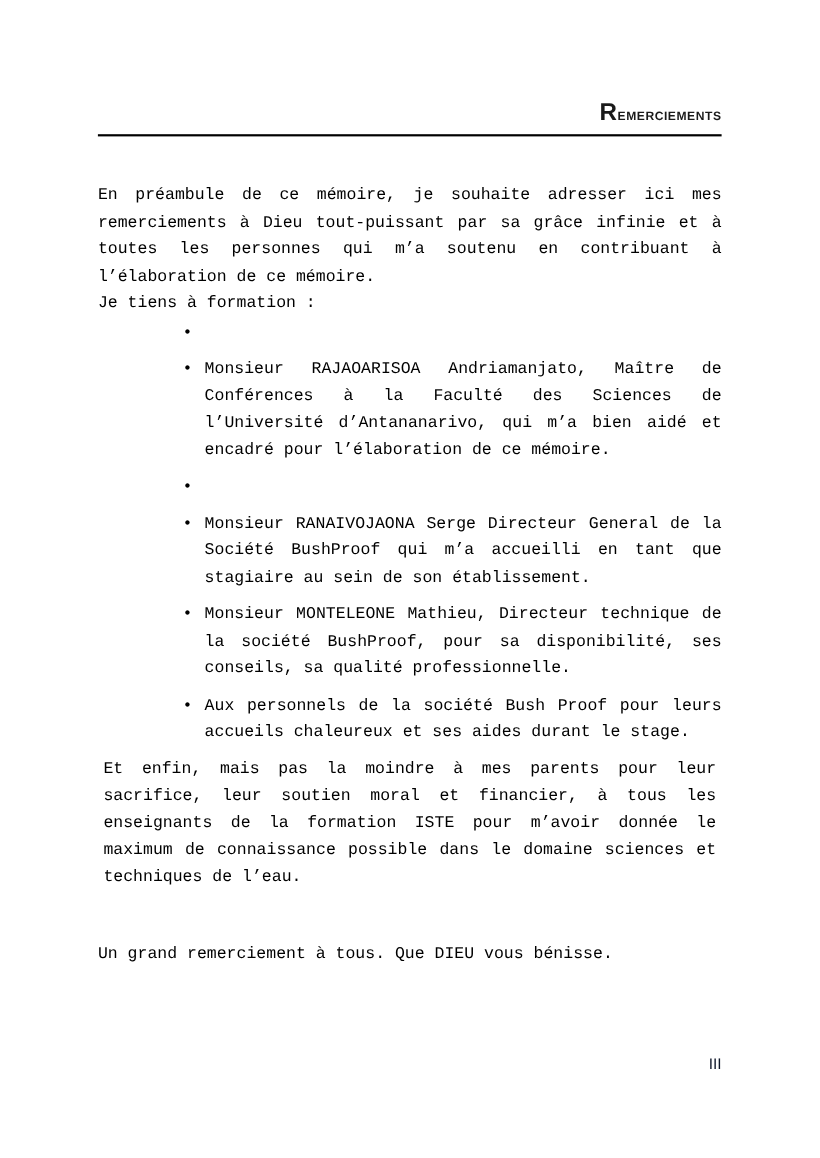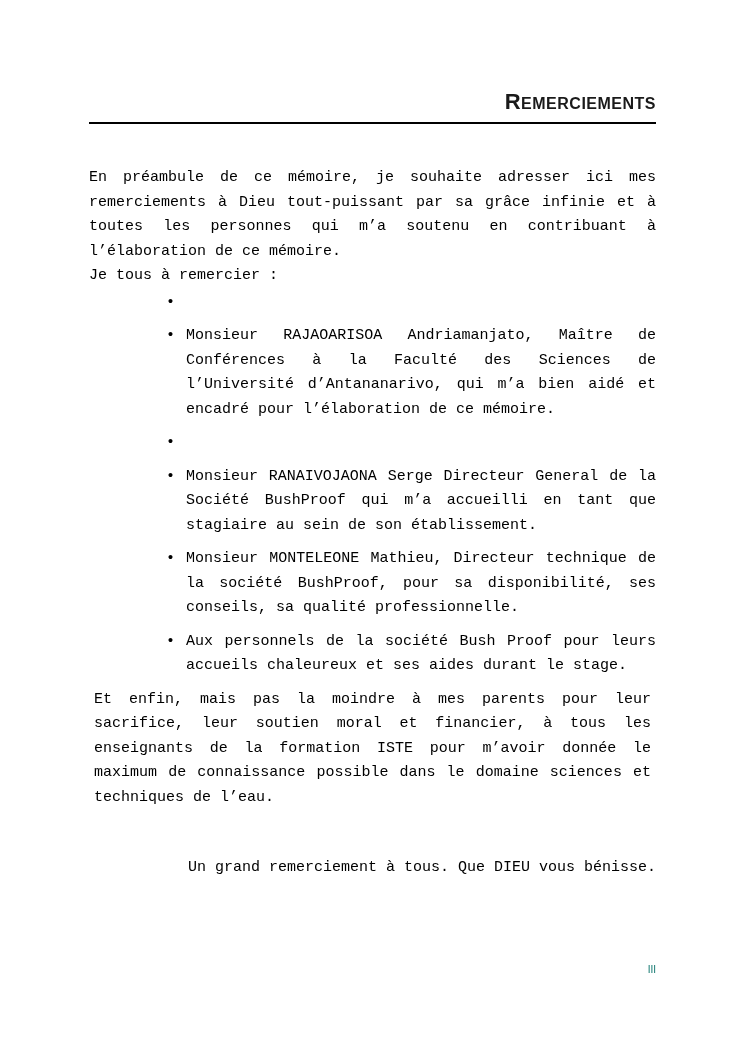--- a/index.html
+++ b/index.html
@@ -23,21 +23,21 @@
     text-align: right;
     font-weight: bold;
     color: #1a1a1a;
     line-height: 1;
     letter-spacing: 0.5px;
   }
   .title-initial {
     font-size: 22px;
   }
   .title-rest {
-    font-size: 16px;
+    font-size: 11px;
   }
   .title-rule {
     margin-top: 8px;
     border: 0;
     border-top: 2.5px solid #000000;
     width: 100%;
     height: 0;
   }
   .body-text {
     margin-top: 42px;
@@ -73,44 +73,44 @@
   }
   li.ack-item .ack-text {
     flex: 1 1 auto;
     text-align: justify;
   }
   .closing {
     margin: 5px;
   }
   .blessing {
     margin: 46px 0 0 0;
-    text-align: right;
+    text-align: left;
   }
   .page-number {
     position: absolute;
     right: 89px;
     bottom: 78px;
-    font-size: 10px;
-    color: #0f766e;
+    font-size: 14px;
+    color: #0f172a;
   }
 </style>
 </head>
 <body>
 
 <div class="page">
 
   <h1 class="title"><span class="title-initial">R</span><span class="title-rest">EMERCIEMENTS</span></h1>
 
   <hr class="title-rule">
 
   <div class="body-text">
 
     <p class="para">En préambule de ce mémoire, je souhaite adresser ici mes remerciements à Dieu tout-puissant par sa grâce infinie et à toutes les personnes qui m’a soutenu en contribuant à l’élaboration de ce mémoire.</p>
 
-    <p class="lead-in">Je tous à remercier :</p>
+    <p class="lead-in">Je tiens à formation :</p>
 
     <ul class="ack-list">
       <li class="ack-item">
         <span class="bullet">•</span>
       </li>
       <li class="ack-item">
         <span class="bullet">•</span>
         <span class="ack-text">Monsieur RAJAOARISOA Andriamanjato, Maître de Conférences à la Faculté des Sciences de l’Université d’Antananarivo, qui m’a bien aidé et encadré pour l’élaboration de ce mémoire.</span>
       </li>
       <li class="ack-item">

